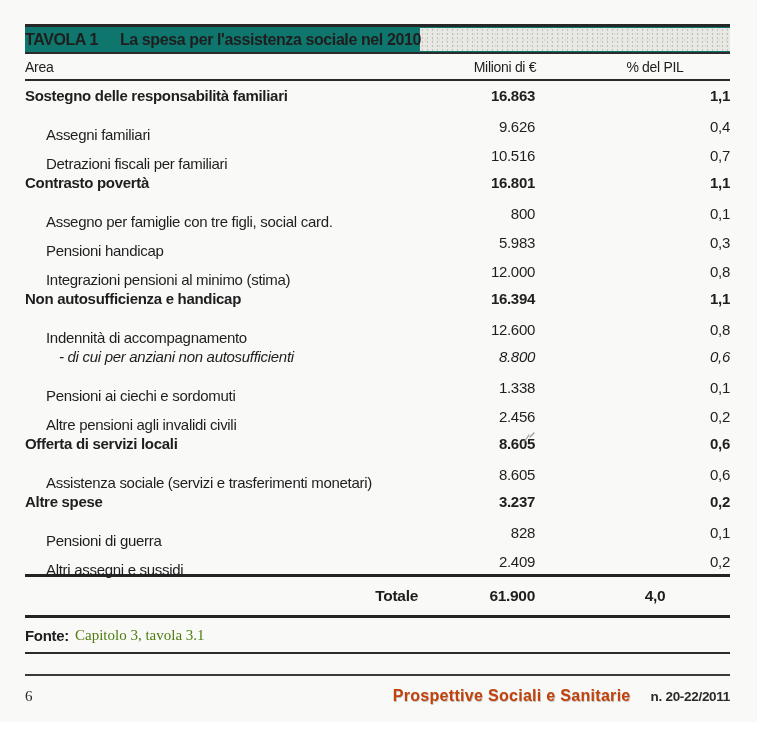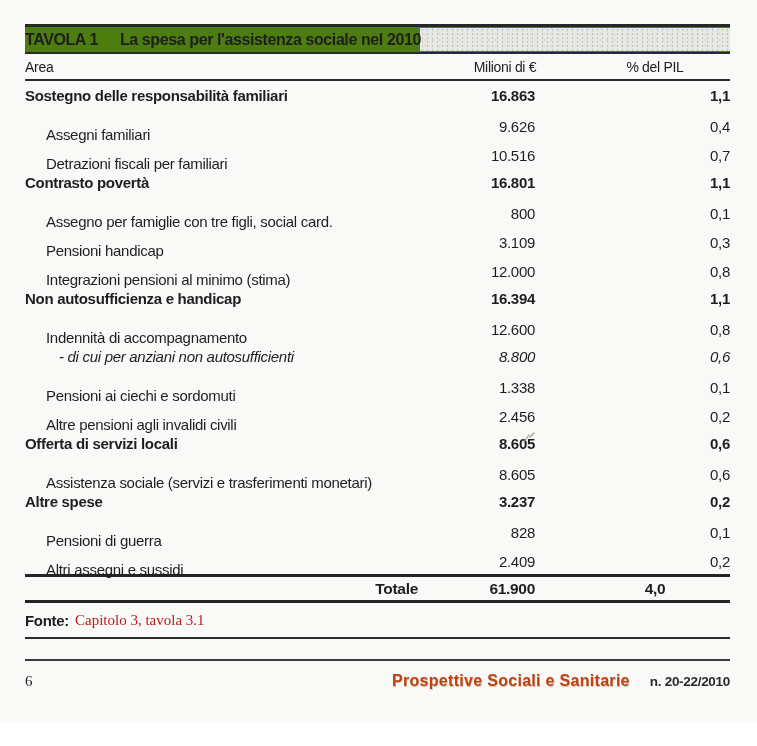--- a/index.html
+++ b/index.html
@@ -19,21 +19,21 @@
   .rule{height:2px;background:#2b2b2b;}
   .rule.top{height:3px;background:#262626;}
   .rule.thick{height:3px;background:#242424;}
   .rule.soft{background:#3a3a3a;}
 
   
   .title-band{
     position:relative;
     height:25px;
     display:flex;align-items:center;
-    background:#4d7c0f;
+    background:#0f766e;
   }
   .title-band::after{
     content:"";position:absolute;left:56%;right:0;top:1px;bottom:1px;
     background-color:#e8e8e4;
     background-image:
       radial-gradient(#c3c3bb 0.8px, transparent 1.2px),
       radial-gradient(#d6d6cf 0.8px, transparent 1.2px);
     background-size:5px 4px,7px 6px;
     background-position:0 0,2px 3px;
   }
@@ -47,28 +47,28 @@
 
   .body-rows{position:relative;}
   .row{height:29px;font-size:15px;letter-spacing:-0.3px;display:grid;grid-template-columns:1fr 150px 150px;align-items:center;}
   .row .c2{text-align:right;padding-right:45px;}
   .row .c3{text-align:right;}
   .row.bold{font-weight:bold;}
   .row.lvl1 .c1{padding-left:21px;margin-top:16px;}
   .row.lvl2 .c1{padding-left:34px;}
   .row.italic{font-style:italic;}
 
-  .total-row{height:23px;font-weight:bold;font-size:15.5px;letter-spacing:-0.3px;}
+  .total-row{height:38px;font-weight:bold;font-size:15.5px;letter-spacing:-0.3px;}
   .total-row .c1{text-align:right;padding-right:12px;}
   .total-row .c2{text-align:right;padding-right:45px;}
   .total-row .c3{text-align:center;}
 
   .fonte{height:34px;display:flex;align-items:center;font-size:15px;}
   .fonte .lbl{font-weight:bold;letter-spacing:-0.3px;}
-  .fonte .txt{font-family:"Liberation Serif",serif;font-size:15px;margin-left:6px;color:#b91c1c;}
+  .fonte .txt{font-family:"Liberation Serif",serif;font-size:15px;margin-left:6px;color:#4d7c0f;}
 
   .spacer{height:20px;}
   .footer{display:flex;align-items:center;height:40px;font-size:14px;}
   .pagenum{font-family:"Liberation Serif",serif;font-size:15px;color:#2a2a2a;}
   .journal{
     margin-left:auto;
     font-weight:bold;font-size:16px;letter-spacing:0.3px;
     color:#c2410c;text-shadow:0.6px 0.6px 0 #c2c2bf;
   }
   .issue{margin-left:20px;font-weight:bold;font-size:13.5px;letter-spacing:-0.3px;color:#2a2a2a;}
@@ -120,21 +120,21 @@
         <span class="c2">16.801</span>
         <span class="c3">1,1</span>
       </div>
       <div class="row lvl1">
         <span class="c1">Assegno per famiglie con tre figli, social card.</span>
         <span class="c2">800</span>
         <span class="c3">0,1</span>
       </div>
       <div class="row lvl1">
         <span class="c1">Pensioni handicap</span>
-        <span class="c2">3.109</span>
+        <span class="c2">5.983</span>
         <span class="c3">0,3</span>
       </div>
       <div class="row lvl1">
         <span class="c1">Integrazioni pensioni al minimo (stima)</span>
         <span class="c2">12.000</span>
         <span class="c3">0,8</span>
       </div>
       <div class="row lvl0 bold">
         <span class="c1">Non autosufficienza e handicap</span>
         <span class="c2">16.394</span>
@@ -203,21 +203,21 @@
   </div>
 
   <div class="rule"></div>
 
   <div class="spacer"></div>
   <div class="rule soft"></div>
 
   <div class="footer">
     <span class="pagenum">6</span>
     <span class="journal">Prospettive Sociali e Sanitarie</span>
-    <span class="issue">n. 20-22/2010</span>
+    <span class="issue">n. 20-22/2011</span>
   </div>
 
   <svg class="artifact" viewBox="0 0 14 14">
     <path d="M2 11 L7 4 M8 6 L12 2" stroke="#9a9a96" stroke-width="1.2" fill="none" stroke-linecap="round"></path>
   </svg>
 
 </div>
 <div class="bottom-edge"></div>
 
 </body></html>

